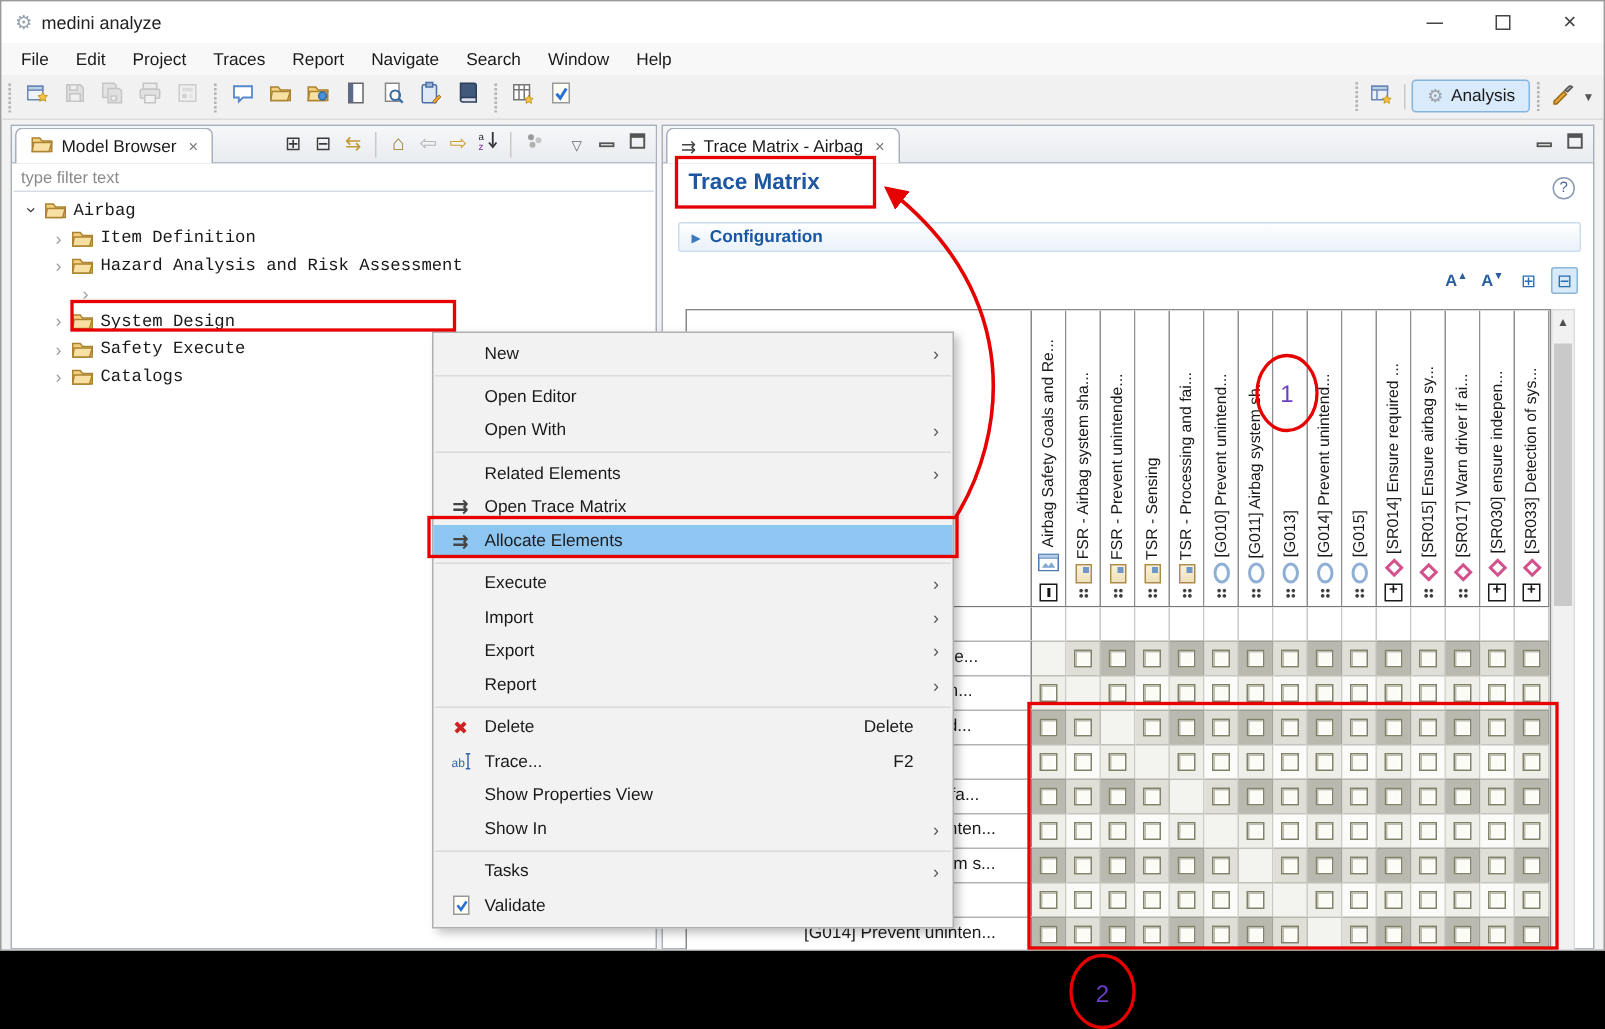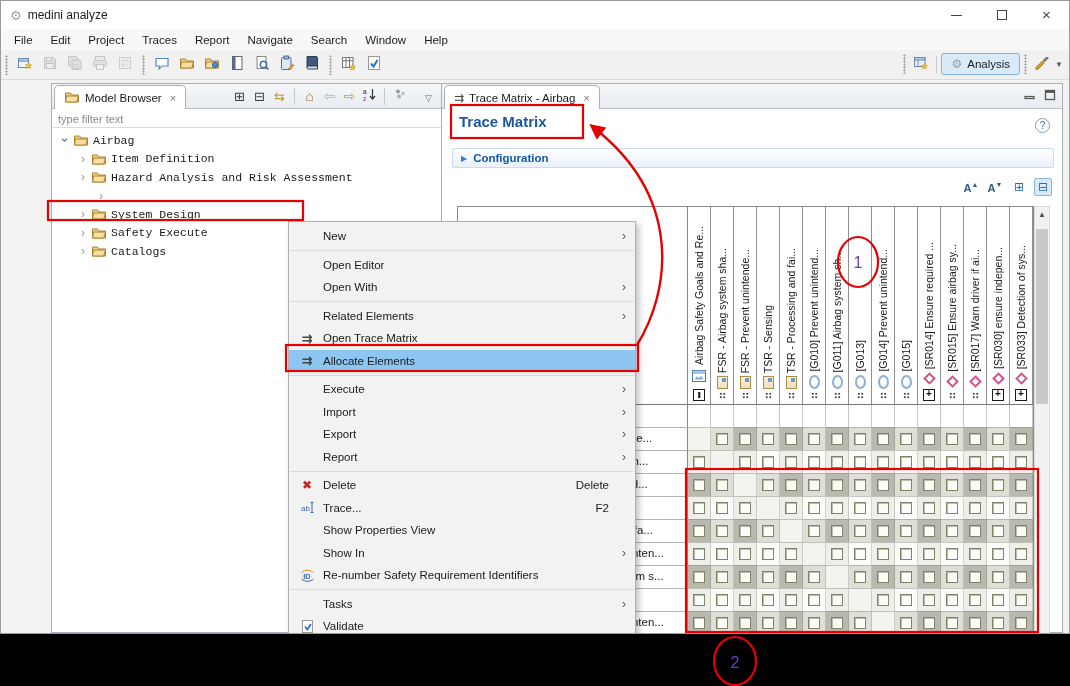--- a/index.html
+++ b/index.html
@@ -27,21 +27,21 @@
   .thandle{width:3px;height:20px;margin:0 4px;background-image:radial-gradient(circle,#b5b5b5 1px,transparent 1.2px);background-size:3px 3px;}
   .tbtn{width:22px;height:22px;display:flex;align-items:center;justify-content:center;border-radius:3px;}
   .tbtn.dim{opacity:.42;filter:grayscale(1);}
   .tright{position:absolute;right:6px;top:3px;display:flex;align-items:center;}
   .vsep{width:1px;height:17px;background:#c9c9c9;margin:0 4px;}
   .pbtn{display:flex;align-items:center;gap:5px;padding:2px 9px;height:22px;background:#d9eafb;border:1px solid #86b4dd;border-radius:3px;font-size:11.5px;color:#1a1a1a;}
   .gear{font-size:12px;color:#9aa0a6;}
   .caret{font-size:8px;color:#555;margin-left:2px;}
   
   .panel{position:absolute;top:82px;background:#fff;border:1px solid #a9afbb;}
-  .left-panel{left:6px;width:431px;height:550px;margin-left:44px;}
+  .left-panel{left:6px;width:431px;height:550px;}
   .right-panel{left:440px;width:622px;height:550px;}
   .tabbar{position:absolute;left:0;right:0;top:0;height:25px;background:linear-gradient(#f5f7f9,#e9ecf0);border-bottom:1px solid #b9bfc9;}
   .tab{position:absolute;left:2px;top:1px;height:24px;background:#fff;border:1px solid #a8b0bd;border-bottom:none;border-radius:5px 5px 0 0;display:flex;align-items:center;padding:0 9px;gap:5px;font-size:11.5px;color:#1a1a1a;}
   .tclose{font-size:11px;color:#777;margin-left:3px;}
   .vtools{position:absolute;right:3px;top:2px;display:flex;align-items:center;gap:1px;}
   .vbtn{width:19px;height:20px;display:flex;align-items:center;justify-content:center;}
   .vgap{width:8px;}
   
   .filter{position:absolute;left:1px;top:26px;width:427px;height:18px;border:none;border-bottom:1px solid #d7dde4;font-size:11px;padding:0 5px;color:#333;font-family:"Liberation Sans","DejaVu Sans",sans-serif;}
   .filter::placeholder{color:#8a8a8a;}
@@ -1043,30 +1043,20 @@
         </div>
         <div class="cmi">
           <span class="cicon"></span>
           <span class="clabel">Show Properties View</span>
         </div>
         <div class="cmi">
           <span class="cicon"></span>
           <span class="clabel">Show In</span>
           <span class="csub">›</span>
         </div>
-        <div class="cmi">
-          <span class="cicon">
-            <svg width="15" height="15" viewBox="0 0 15 15">
-              <text x="3.2" y="10.5" font-size="7.5" font-weight="bold" fill="#3a66aa">ID</text>
-              <path d="M1.5 4.5c3-3 9-3 12 0" stroke="#d49020" fill="none"></path>
-              <path d="M1.5 11c3 3 9 3 12 0" stroke="#3a66aa" fill="none"></path>
-            </svg>
-          </span>
-          <span class="clabel">Re-number Safety Requirement Identifiers</span>
-        </div>
         <div class="csep"></div>
         <div class="cmi">
           <span class="cicon"></span>
           <span class="clabel">Tasks</span>
           <span class="csub">›</span>
         </div>
         <div class="cmi">
           <span class="cicon">
             <svg width="15" height="15" viewBox="0 0 15 15">
               <rect x="2.5" y="1.5" width="10" height="12" fill="#fffef4" stroke="#999"></rect>

